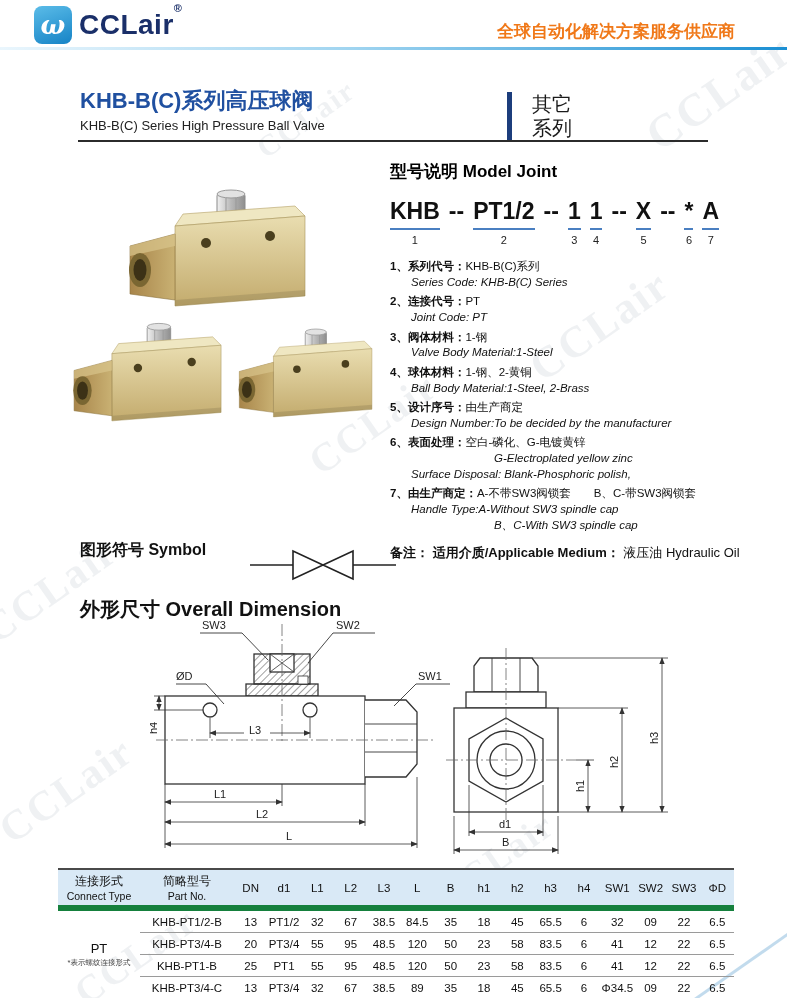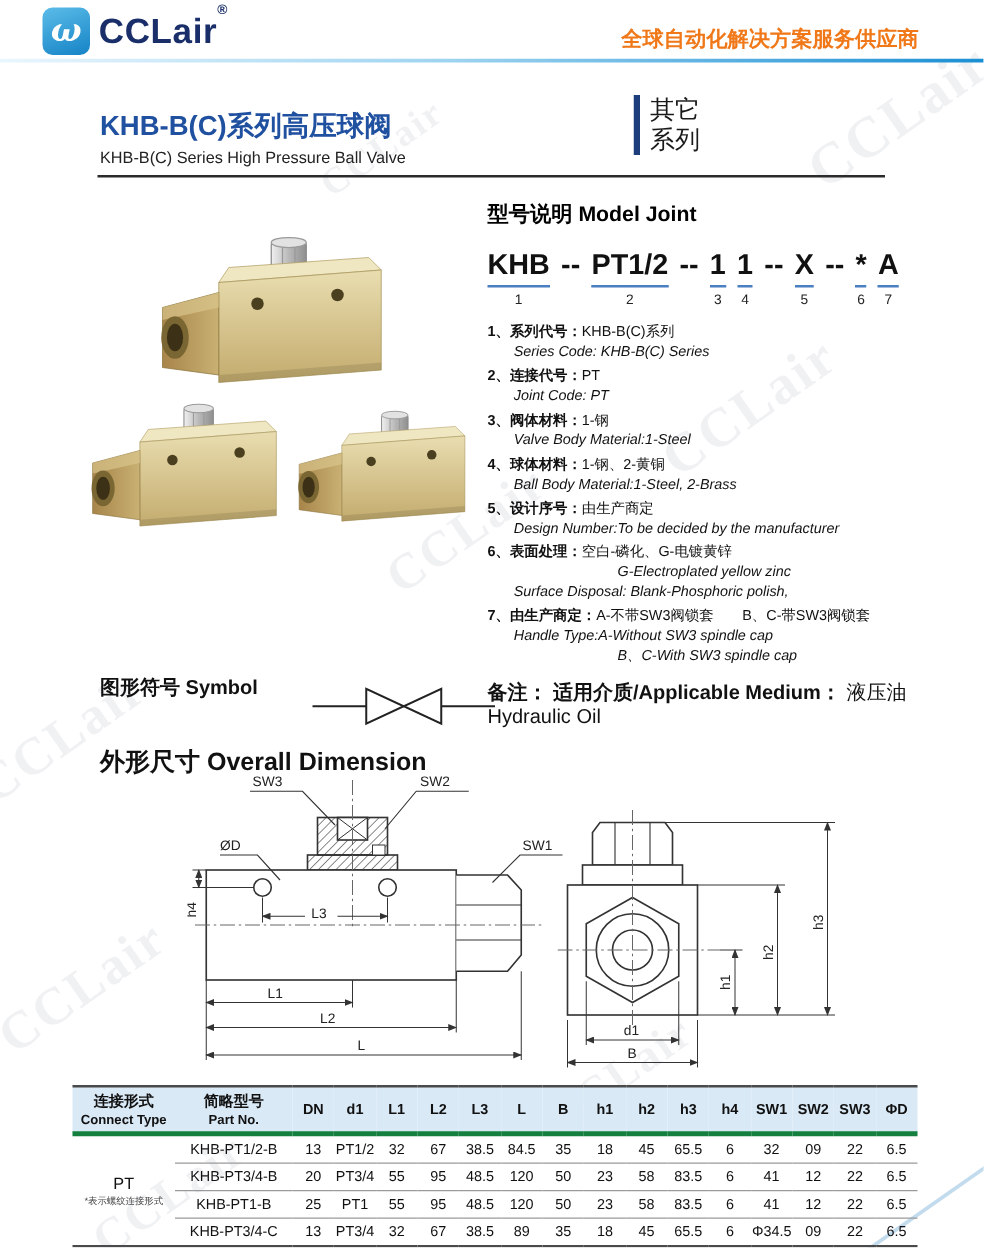--- a/index.html
+++ b/index.html
@@ -13,21 +13,21 @@
              font-size:26px;font-style:italic;font-weight:bold;font-family:"DejaVu Serif",serif;}
   .brand{font-size:28px;font-weight:bold;color:#1a2f69;letter-spacing:.5px;line-height:1;}
   .reg{font-size:11px;color:#1a2f69;vertical-align:top;position:relative;top:-9px;font-weight:bold;}
   .tagline{position:absolute;right:52px;top:20px;font-size:17px;font-weight:bold;color:#f07818;}
   .blue-rule{position:absolute;left:0;right:0;top:47px;height:3px;
              background:linear-gradient(90deg,#eaf6fd,#9fd4f0 45%,#1b8fd3);}
 
   
   .page-title{position:absolute;left:80px;top:86px;font-size:22px;font-weight:bold;color:#2050a0;}
   .page-subtitle{position:absolute;left:80px;top:118px;font-size:13px;color:#222;}
-  .side-tab{position:absolute;left:507px;top:76px;display:flex;gap:8px;align-items:flex-start;}
+  .side-tab{position:absolute;left:507px;top:92px;display:flex;gap:20px;align-items:flex-start;}
   .side-tab-bar{width:5px;height:48px;background:#1c3d7c;}
   .side-tab-text{font-family:"Liberation Serif","DejaVu Serif",serif;font-size:20px;line-height:1.2;color:#1a1a1a;}
   .title-rule{position:absolute;left:78px;top:140px;width:630px;height:2px;background:#2b2b2b;}
 
   
   .photo{position:absolute;}
 
   
   .mc{position:absolute;left:390px;top:160px;width:392px;}
   .mc-heading{font-size:17px;font-weight:bold;color:#000;}
@@ -35,36 +35,36 @@
   .seg{display:flex;flex-direction:column;align-items:center;}
   .seg-text{font-size:23px;font-weight:bold;line-height:1.05;white-space:pre;}
   .seg-line{height:2px;background:#4a7fc1;align-self:stretch;margin-top:5px;}
   .seg.sep .seg-line{background:transparent;}
   .seg-num{font-size:11px;margin-top:4px;color:#222;}
   .mc-notes{margin-top:13px;}
   .note{margin-bottom:4px;font-size:11.5px;line-height:1.36;color:#111;}
   .note-num,.note-label{font-weight:bold;}
   .note-en{margin-left:21px;font-style:italic;}
   .note-en-cont{margin-left:104px;}
-  .mc-remark{margin-top:11px;font-size:16px;}
+  .mc-remark{margin-top:11px;font-size:13px;}
   .mc-remark .b{font-weight:bold;}
 
   
   .sym-heading{position:absolute;left:80px;top:540px;font-size:16px;font-weight:bold;}
   .sym-svg{position:absolute;left:248px;top:546px;}
   .dim-heading{position:absolute;left:80px;top:596px;font-size:20px;font-weight:bold;}
   .draw-left{position:absolute;left:150px;top:616px;}
   .draw-right{position:absolute;left:446px;top:620px;}
   svg text{font-family:"Liberation Sans","DejaVu Sans",sans-serif;font-size:11px;fill:#222;}
 
   
   .spec-table{position:absolute;left:58px;top:868px;width:676px;border-collapse:collapse;
               text-align:center;font-size:11.5px;border-bottom:2px solid #4a4a4a;table-layout:fixed;}
-  .spec-table th{background:#d9e9f6;font-weight:bold;padding:3px 1px;
-                 border-top:2px solid #4a4a4a;border-bottom:4px solid #15803d;}
+  .spec-table th{background:#d9e9f6;font-weight:normal;padding:3px 1px;
+                 border-top:2px solid #4a4a4a;border-bottom:6px solid #15803d;}
   .spec-table th:nth-child(1){width:80px;}
   .spec-table th:nth-child(2){width:92px;}
   .spec-table td{padding:4.5px 1px;}
   .spec-table tbody tr:not(:first-child) td{border-top:1px solid #9a9a9a;}
   .hdr-zh{font-size:12px;}
   .hdr-en{font-size:10.5px;}
   .ct-label{font-size:13px;}
   .ct-foot{font-size:7.5px;color:#444;margin-top:2px;}
 
   

